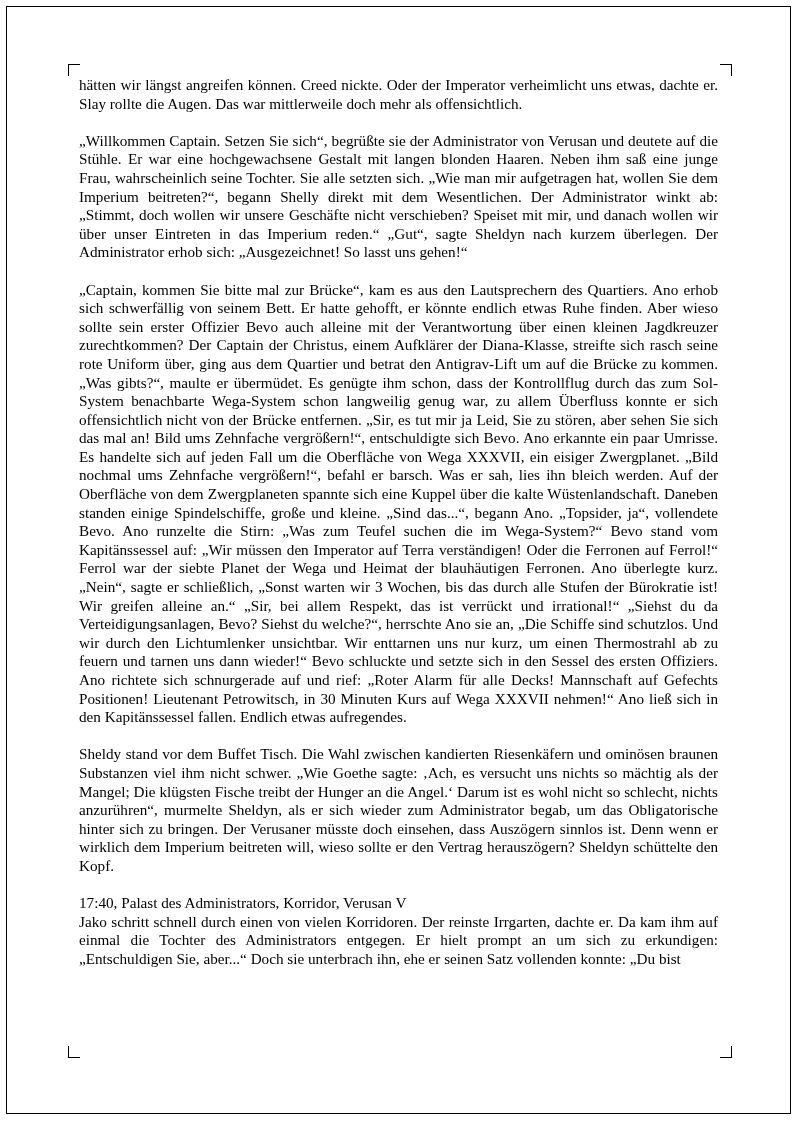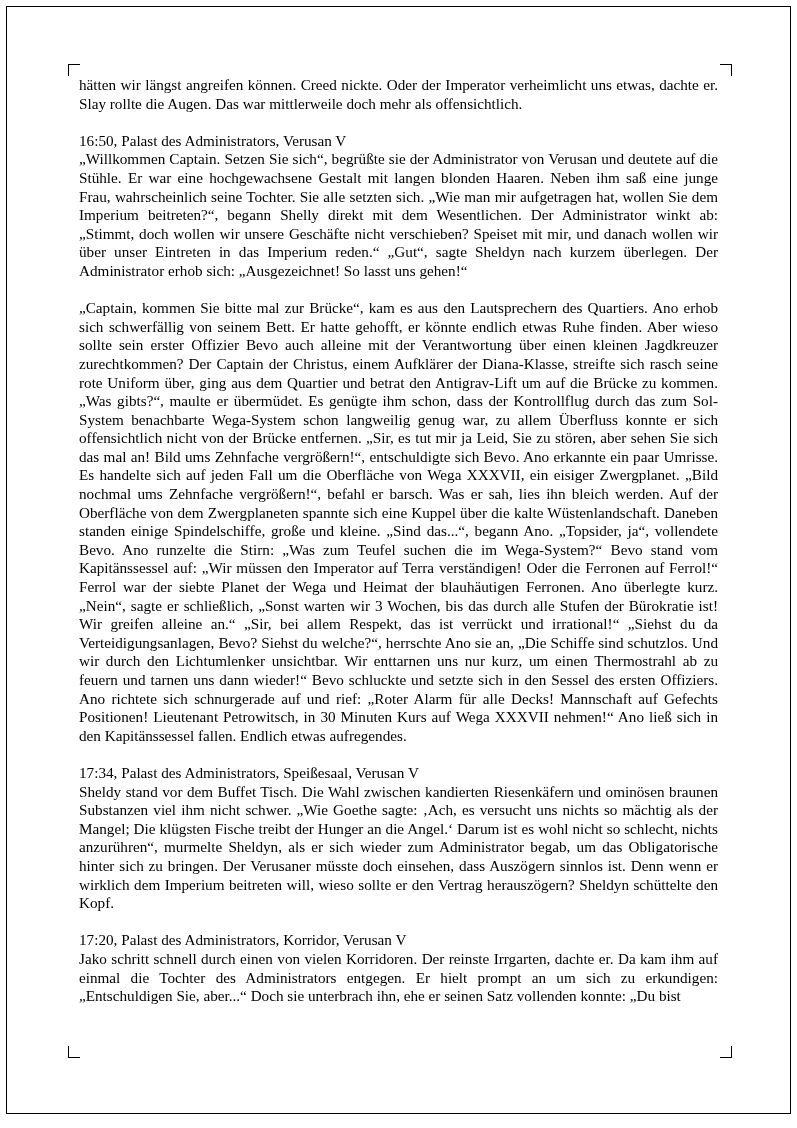--- a/index.html
+++ b/index.html
@@ -94,32 +94,30 @@
   <div class="crop bl"></div>
   <div class="crop br"></div>
 
   <div class="text-column">
 
     <div class="para nohead">
       <span class="body">hätten wir längst angreifen können. Creed nickte. Oder der Imperator verheimlicht uns etwas, dachte er. Slay rollte die Augen. Das war mittlerweile doch mehr als offensichtlich.</span>
     </div>
 
     <div class="para">
-      <span class="hdr">16:50, Palast des Administrators, Verusan V</span>
       <span class="body">„Willkommen Captain. Setzen Sie sich“, begrüßte sie der Administrator von Verusan und deutete auf die Stühle. Er war eine hochgewachsene Gestalt mit langen blonden Haaren. Neben ihm saß eine junge Frau, wahrscheinlich seine Tochter. Sie alle setzten sich. „Wie man mir aufgetragen hat, wollen Sie dem Imperium beitreten?“, begann Shelly direkt mit dem Wesentlichen. Der Administrator winkt ab: „Stimmt, doch wollen wir unsere Geschäfte nicht verschieben? Speiset mit mir, und danach wollen wir über unser Eintreten in das Imperium reden.“ „Gut“, sagte Sheldyn nach kurzem überlegen. Der Administrator erhob sich: „Ausgezeichnet! So lasst uns gehen!“</span>
     </div>
 
     <div class="para">
       <span class="body">„Captain, kommen Sie bitte mal zur Brücke“, kam es aus den Lautsprechern des Quartiers. Ano erhob sich schwerfällig von seinem Bett. Er hatte gehofft, er könnte endlich etwas Ruhe finden. Aber wieso sollte sein erster Offizier Bevo auch alleine mit der Verantwortung über einen kleinen Jagdkreuzer zurechtkommen? Der Captain der Christus, einem Aufklärer der Diana-Klasse, streifte sich rasch seine rote Uniform über, ging aus dem Quartier und betrat den Antigrav-Lift um auf die Brücke zu kommen. „Was gibts?“, maulte er übermüdet. Es genügte ihm schon, dass der Kontrollflug durch das zum Sol-System benachbarte Wega-System schon langweilig genug war, zu allem Überfluss konnte er sich offensichtlich nicht von der Brücke entfernen. „Sir, es tut mir ja Leid, Sie zu stören, aber sehen Sie sich das mal an! Bild ums Zehnfache vergrößern!“, entschuldigte sich Bevo. Ano erkannte ein paar Umrisse. Es handelte sich auf jeden Fall um die Oberfläche von Wega XXXVII, ein eisiger Zwergplanet. „Bild nochmal ums Zehnfache vergrößern!“, befahl er barsch. Was er sah, lies ihn bleich werden. Auf der Oberfläche von dem Zwergplaneten spannte sich eine Kuppel über die kalte Wüstenlandschaft. Daneben standen einige Spindelschiffe, große und kleine. „Sind das...“, begann Ano. „Topsider, ja“, vollendete Bevo. Ano runzelte die Stirn: „Was zum Teufel suchen die im Wega-System?“ Bevo stand vom Kapitänssessel auf: „Wir müssen den Imperator auf Terra verständigen! Oder die Ferronen auf Ferrol!“ Ferrol war der siebte Planet der Wega und Heimat der blauhäutigen Ferronen. Ano überlegte kurz. „Nein“, sagte er schließlich, „Sonst warten wir 3 Wochen, bis das durch alle Stufen der Bürokratie ist! Wir greifen alleine an.“ „Sir, bei allem Respekt, das ist verrückt und irrational!“ „Siehst du da Verteidigungsanlagen, Bevo? Siehst du welche?“, herrschte Ano sie an, „Die Schiffe sind schutzlos. Und wir durch den Lichtumlenker unsichtbar. Wir enttarnen uns nur kurz, um einen Thermostrahl ab zu feuern und tarnen uns dann wieder!“ Bevo schluckte und setzte sich in den Sessel des ersten Offiziers. Ano richtete sich schnurgerade auf und rief: „Roter Alarm für alle Decks! Mannschaft auf Gefechts Positionen! Lieutenant Petrowitsch, in 30 Minuten Kurs auf Wega XXXVII nehmen!“ Ano ließ sich in den Kapitänssessel fallen. Endlich etwas aufregendes.</span>
     </div>
 
     <div class="para">
-      <span class="hdr">17:34, Palast des Administrators, Speißesaal, Verusan V</span>
       <span class="body">Sheldy stand vor dem Buffet Tisch. Die Wahl zwischen kandierten Riesenkäfern und ominösen braunen Substanzen viel ihm nicht schwer. „Wie Goethe sagte: ‚Ach, es versucht uns nichts so mächtig als der Mangel; Die klügsten Fische treibt der Hunger an die Angel.‘ Darum ist es wohl nicht so schlecht, nichts anzurühren“, murmelte Sheldyn, als er sich wieder zum Administrator begab, um das Obligatorische hinter sich zu bringen. Der Verusaner müsste doch einsehen, dass Auszögern sinnlos ist. Denn wenn er wirklich dem Imperium beitreten will, wieso sollte er den Vertrag herauszögern? Sheldyn schüttelte den Kopf.</span>
     </div>
 
     <div class="para">
-      <span class="hdr">17:20, Palast des Administrators, Korridor, Verusan V</span>
+      <span class="hdr">17:40, Palast des Administrators, Korridor, Verusan V</span>
       <span class="body">Jako schritt schnell durch einen von vielen Korridoren. Der reinste Irrgarten, dachte er. Da kam ihm auf einmal die Tochter des Administrators entgegen. Er hielt prompt an um sich zu erkundigen: „Entschuldigen Sie, aber...“ Doch sie unterbrach ihn, ehe er seinen Satz vollenden konnte: „Du bist</span>
     </div>
 
   </div>
 </div>
 
 </body></html>

